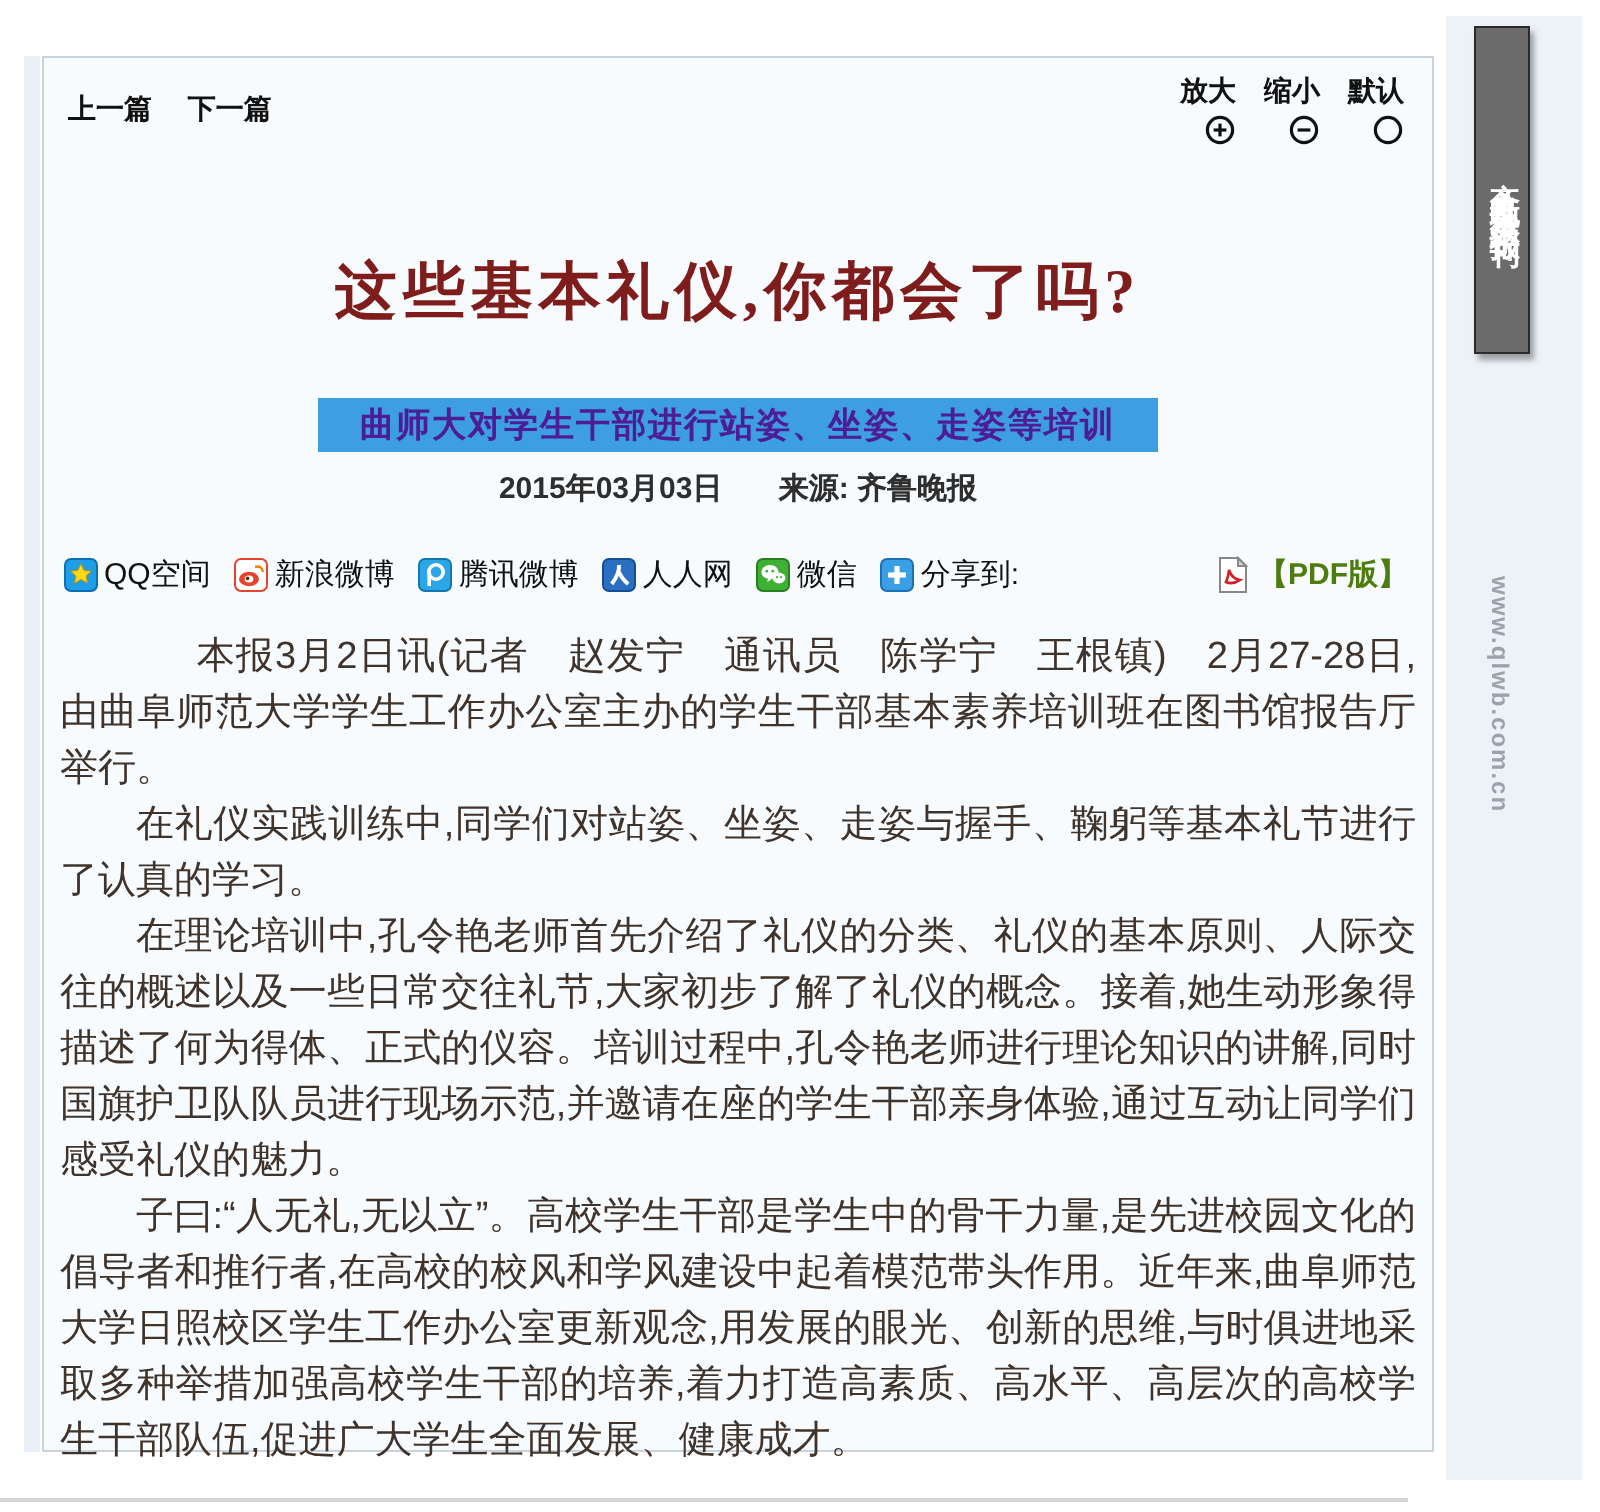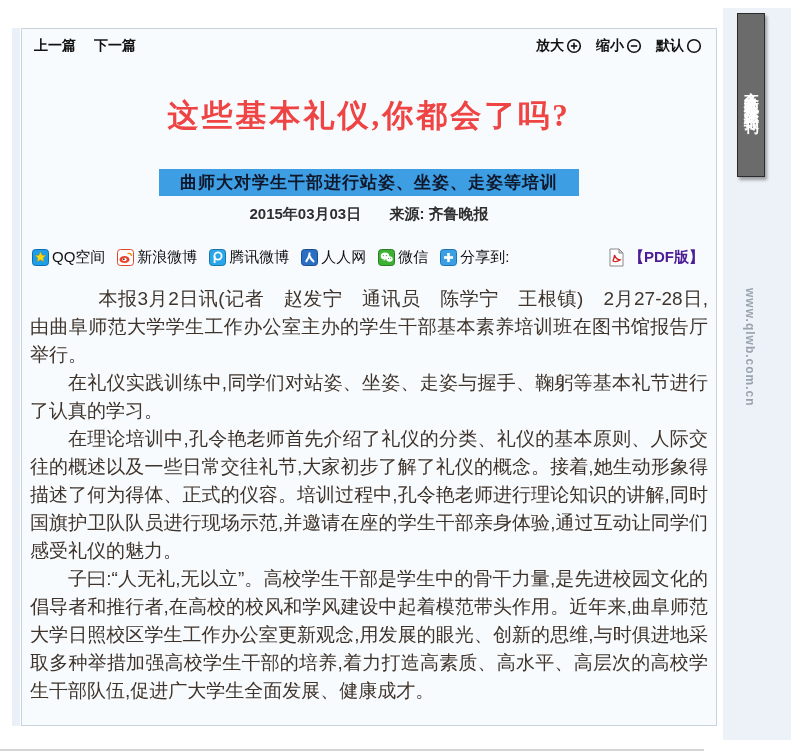--- a/index.html
+++ b/index.html
@@ -11,38 +11,38 @@
   .left-strip { position:absolute; left:12px; top:28px; width:8px; height:698px; background:#eaf0f7; }
 
   
   .content-box { position:absolute; left:21px; top:28px; width:696px; height:698px;
                  background:#f8fbfe; border:1px solid #c9d3dd; }
 
   .toolbar { display:flex; justify-content:space-between; align-items:center;
              padding:8px 14px 0 12px; font-size:14px; font-weight:bold; color:#111; }
   .toolbar-left a { color:#111; text-decoration:none; margin-right:14px; cursor:pointer; }
   .toolbar-right { display:flex; align-items:center; gap:4px; }
-  .toolbar-right .ctrl { display:flex; align-items:center; gap:2px; margin-left:10px; cursor:pointer; }
+  .toolbar-right .ctrl { display:flex; align-items:flex-end; gap:2px; margin-left:10px; cursor:pointer;flex-direction:column; }
   .ctrl svg { display:block; }
 
-  .title { text-align:center; margin-top:40px; font-family:"Liberation Serif","DejaVu Serif",serif;
-           font-size:31px; font-weight:bold; color:#ef4444; letter-spacing:3px; }
+  .title { text-align:center; margin-top:52px; font-family:"Liberation Serif","DejaVu Serif",serif;
+           font-size:31px; font-weight:bold; color:#7f1d1d; letter-spacing:3px; }
 
   .subtitle-row { text-align:center; margin-top:32px; }
-  .subtitle { display:inline-block; background:#3e9ee3; color:#0f172a; font-size:17px;
+  .subtitle { display:inline-block; background:#3e9ee3; color:#4c1d95; font-size:17px;
               font-weight:bold; padding:2px 21px; letter-spacing:1px; }
 
   .dateline { text-align:center; margin-top:9px; font-size:15px; font-weight:bold; color:#2e2e2e; }
   .dateline .src { margin-left:24px; }
 
   .share-bar { display:flex; align-items:flex-end; margin:24px 12px 0 10px; font-size:15px; color:#111; }
   .share-item { display:flex; align-items:center; margin-right:12px; cursor:pointer; }
   .share-item .ic { width:17px; height:17px; margin-right:3px; display:block; }
   .pdf-link { margin-left:auto; display:flex; align-items:center; font-size:15px; font-weight:bold;
-              color:#4c1d95; cursor:pointer; }
+              color:#4d7c0f; cursor:pointer; }
   .pdf-link .ic { width:17px; height:19px; margin-right:4px; display:block; }
 
   .body-text { margin:18px 8px 0 8px; font-size:19px; line-height:28px; color:#3f342b;
                text-align:justify; }
   .body-text p { text-indent:2em; }
   .body-text p.p-first { text-indent:3.6em; }
 
   
   .right-strip { position:absolute; left:723px; top:8px; width:68px; height:732px; background:#edf2f8; }
   .vertical-banner { position:absolute; left:737px; top:13px; width:28px; height:164px;

